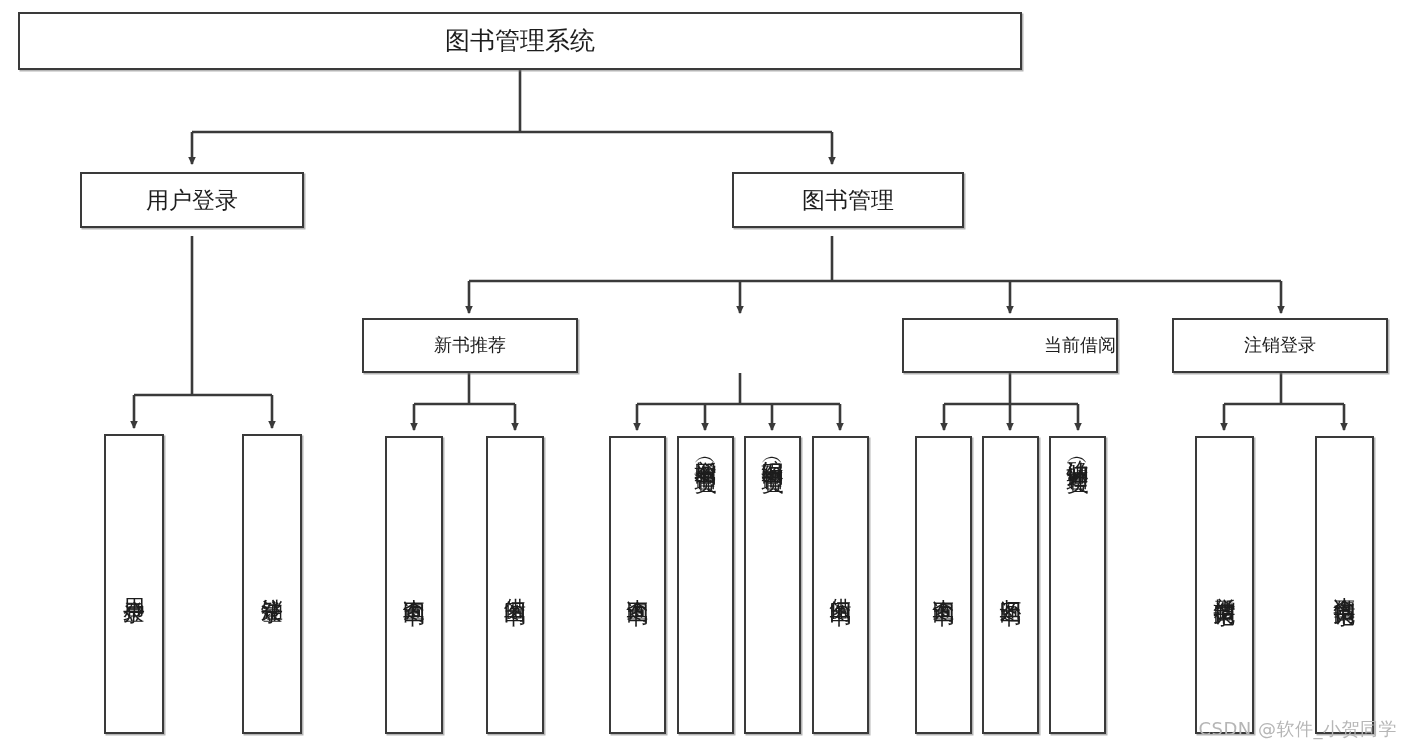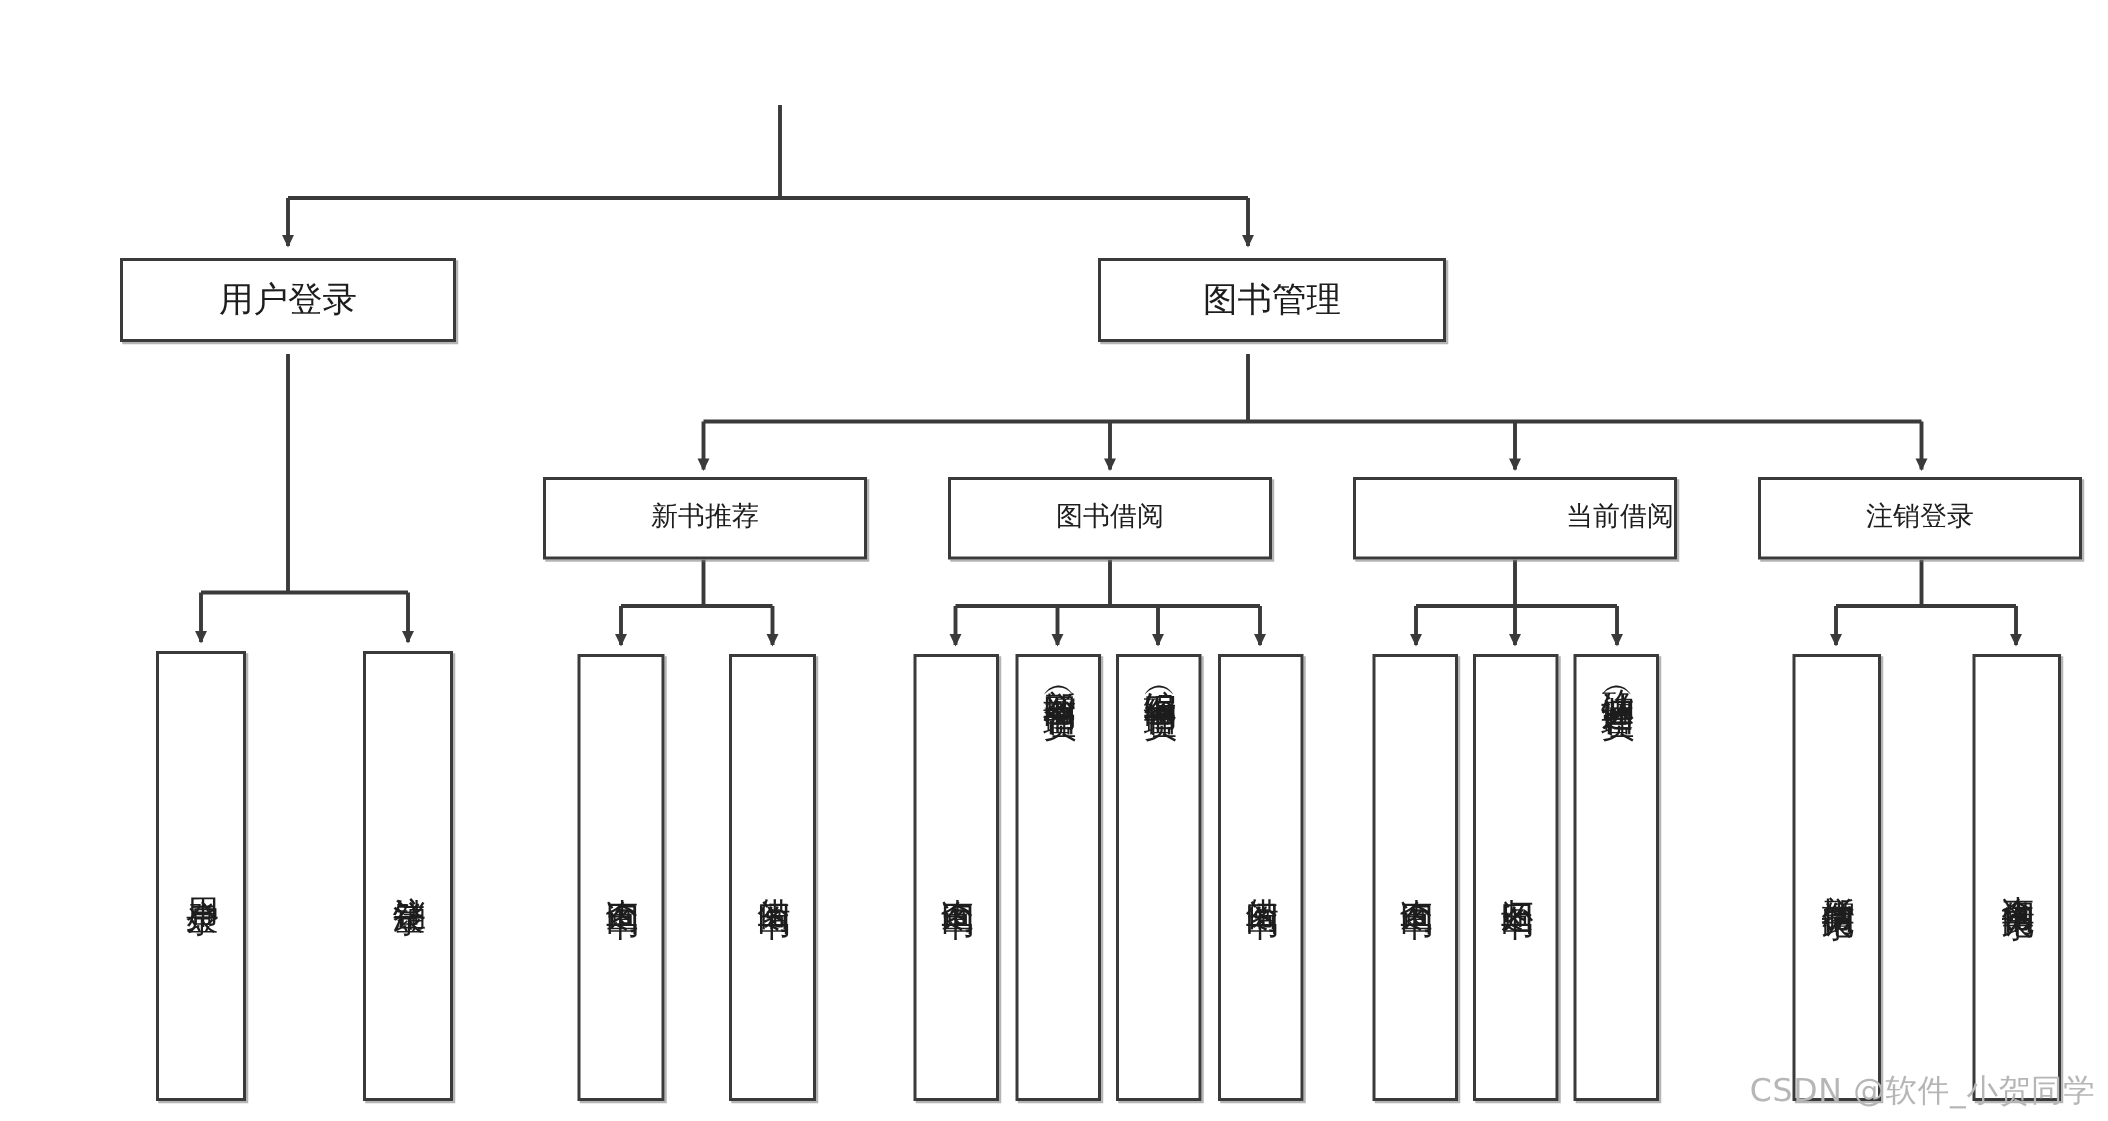--- a/index.html
+++ b/index.html
@@ -65,21 +65,21 @@
     padding-top: 0;
   }
   #root-node .label   { font-size: 25px; }
   .lvl1 .label        { font-size: 23px; }
   .lvl2 .label        { font-size: 18px; }
   .leaf .label        { font-size: 22px; }
   #watermark {
     position: absolute;
     right: 8px;
     bottom: 6px;
-    font-size: 21px;
+    font-size: 18px;
     color: #b6b6b6;
     letter-spacing: 0.5px;
     z-index: 5;
     white-space: nowrap;
   }
 </style>
 </head>
 <body>
 
 <div id="diagram-root">
@@ -127,34 +127,34 @@
       <path d="M1010,404 L1010,430" marker-end="url(#arrowhead)"></path>
       <path d="M1078,404 L1078,430" marker-end="url(#arrowhead)"></path>
 
       <path d="M1281,373 L1281,404"></path>
       <path d="M1224,404 L1344,404"></path>
       <path d="M1224,404 L1224,430" marker-end="url(#arrowhead)"></path>
       <path d="M1344,404 L1344,430" marker-end="url(#arrowhead)"></path>
     </g>
   </svg>
 
+  <div class="node horiz" id="root-node" style="left:18px; top:12px; width:1004px; height:58px;">
+    <span class="label">图书管理系统</span>
+  </div>
 
   <div class="node horiz lvl1" style="left:80px; top:172px; width:224px; height:56px;">
     <span class="label">用户登录</span>
   </div>
   <div class="node horiz lvl1" style="left:732px; top:172px; width:232px; height:56px;">
     <span class="label">图书管理</span>
   </div>
 
   <div class="node horiz lvl2" style="left:362px; top:318px; width:216px; height:55px;">
     <span class="label">新书推荐</span>
   </div>
-  <div class="node horiz lvl2" style="left:632px; top:318px; width:216px; height:55px;">
-    <span class="label">图书借阅</span>
-  </div>
   <div class="node horiz lvl2" style="left:902px; top:318px; width:216px; height:55px;justify-content:flex-end;">
     <span class="label">当前借阅</span>
   </div>
   <div class="node horiz lvl2" style="left:1172px; top:318px; width:216px; height:55px;">
     <span class="label">注销登录</span>
   </div>
 
   <div class="node vert mid leaf" style="left:104px; top:434px; width:60px; height:300px;">
     <span class="label">用户登录</span>
   </div>

